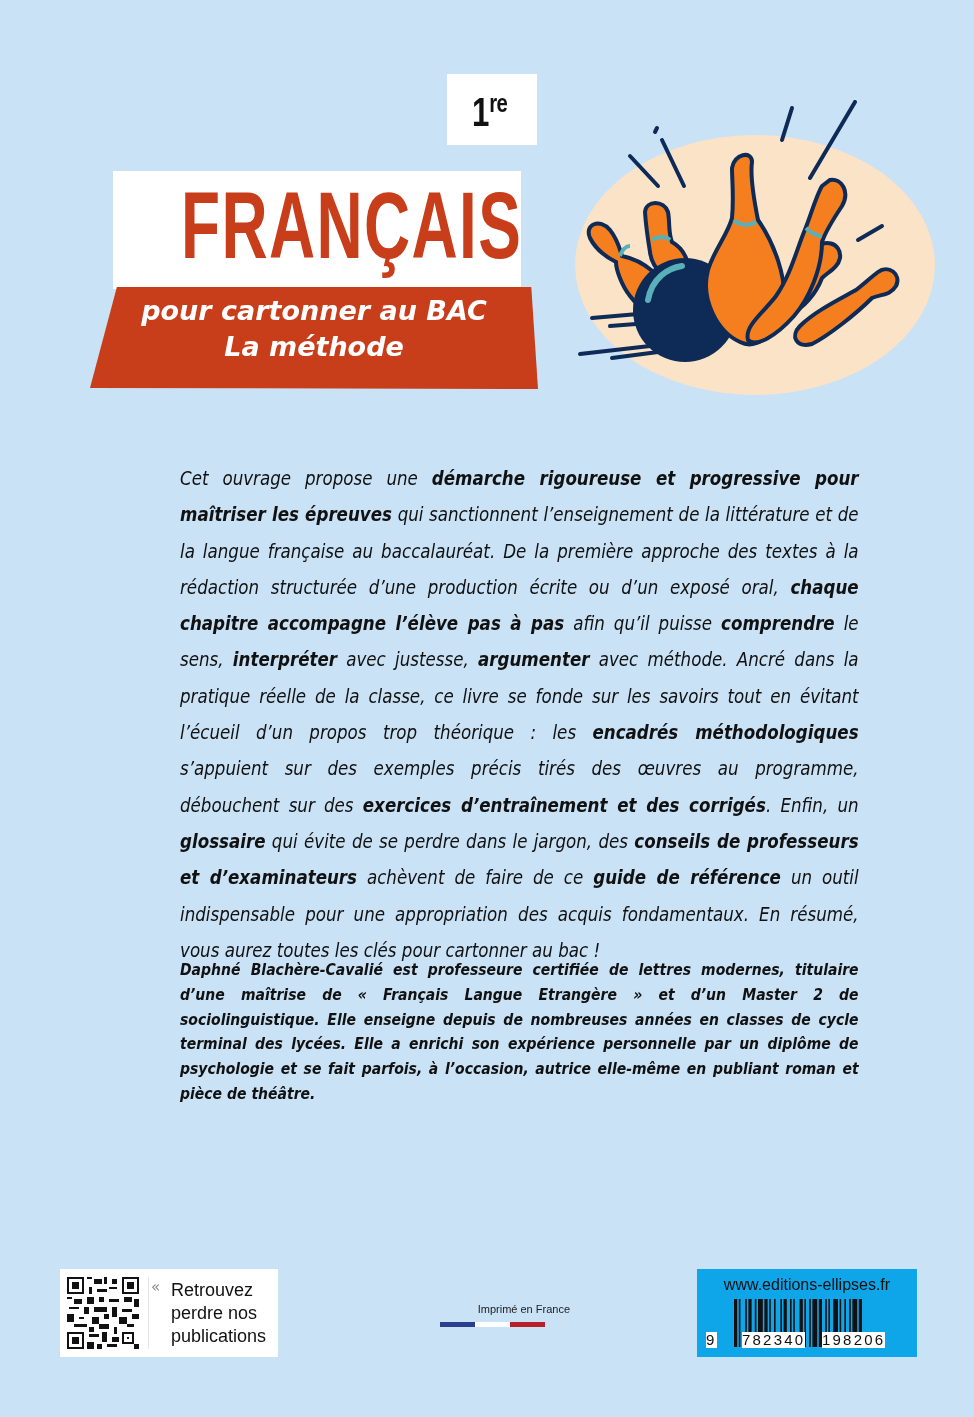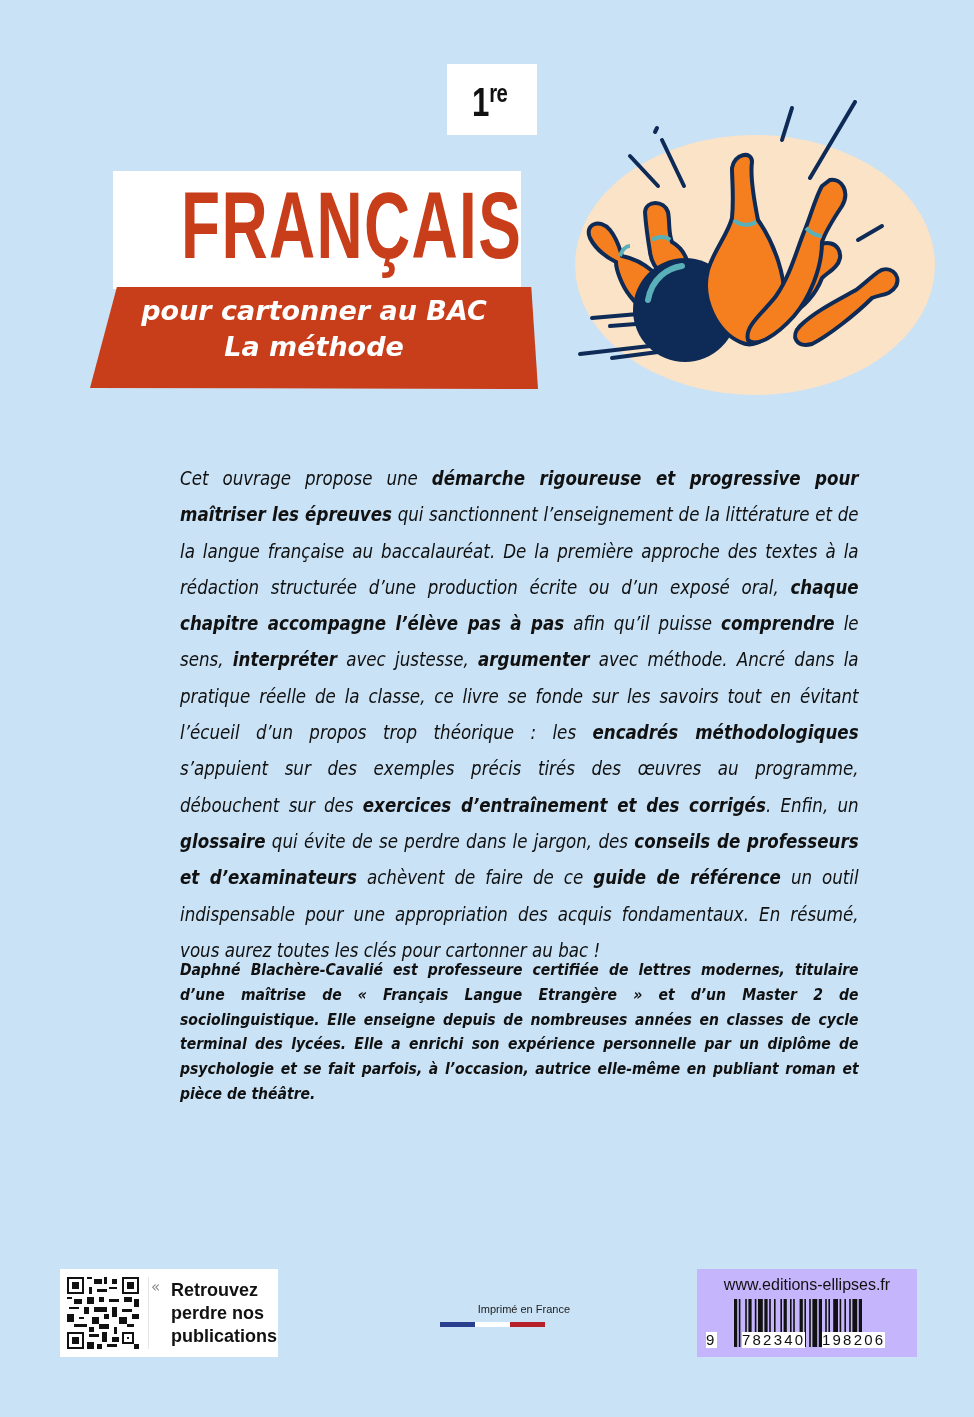--- a/index.html
+++ b/index.html
@@ -3,21 +3,21 @@
 <meta charset="utf-8">
 <style>
   html, body { margin: 0; padding: 0; }
   body {
     width: 974px; height: 1417px; overflow: hidden;
     background: #c9e2f6;
     position: relative;
     font-family: "DejaVu Sans", sans-serif;
   }
   .level-box {
-    position: absolute; left: 447px; top: 64px; width: 90px; height: 71px;
+    position: absolute; left: 447px; top: 74px; width: 90px; height: 71px;
     background: #ffffff;
     display: flex; align-items: center; justify-content: center;
   }
   .level-text {
     font-family: "Liberation Sans", sans-serif; font-weight: bold; color: #111;
     font-size: 40px; letter-spacing: -1px; transform: scaleX(0.78);
     display: inline-block; line-height: 1; margin-left: -6px; margin-top: 2px;
   }
   .level-text sup { font-size: 26px; vertical-align: 14px; margin-left: 1px; }
 
@@ -64,33 +64,33 @@
 
   .qr-box {
     position: absolute; left: 60px; top: 1269px; width: 218px; height: 88px;
     background: #ffffff;
   }
   .qr { position: absolute; left: 7px; top: 8px; width: 72px; height: 72px; }
   .qr-divider { position: absolute; left: 88px; top: 8px; width: 1px; height: 72px; background: #e5e5e5; }
   .qr-chevron { position: absolute; left: 91px; top: 9px; font-size: 15px; color: #888; }
   .qr-caption {
     position: absolute; left: 111px; top: 10px; width: 110px;
-    font-family: "Liberation Sans", sans-serif; font-size: 18px; line-height: 23px; color: #111; font-weight: bold;
+    font-family: "Liberation Sans", sans-serif; font-size: 18px; line-height: 23px; color: #111;
   }
 
   .printed {
     position: absolute; left: 420px; top: 1303px; width: 150px; text-align: right;
     font-family: "Liberation Sans", sans-serif; font-size: 11px; color: #222;
   }
   .flag { position: absolute; left: 440px; top: 1322px; width: 105px; height: 5px; display: flex; }
   .flag span { flex: 1; }
 
   .barcode-box {
     position: absolute; left: 697px; top: 1269px; width: 220px; height: 88px;
-    background: #c4b5fd;
+    background: #0ea5e9;
   }
   .bc-url {
     position: absolute; left: 0; top: 7px; width: 220px; text-align: center;
     font-family: "Liberation Sans", sans-serif; font-size: 16px; color: #111;
   }
   .bc-bars { position: absolute; left: 37px; top: 30px; width: 165px; height: 48px; }
   .bc-digits {
     position: absolute; top: 63px; font-family: "Liberation Sans", sans-serif;
     font-size: 15px; color: #111; background: #fff; letter-spacing: 2.2px; line-height: 16px;
   }

